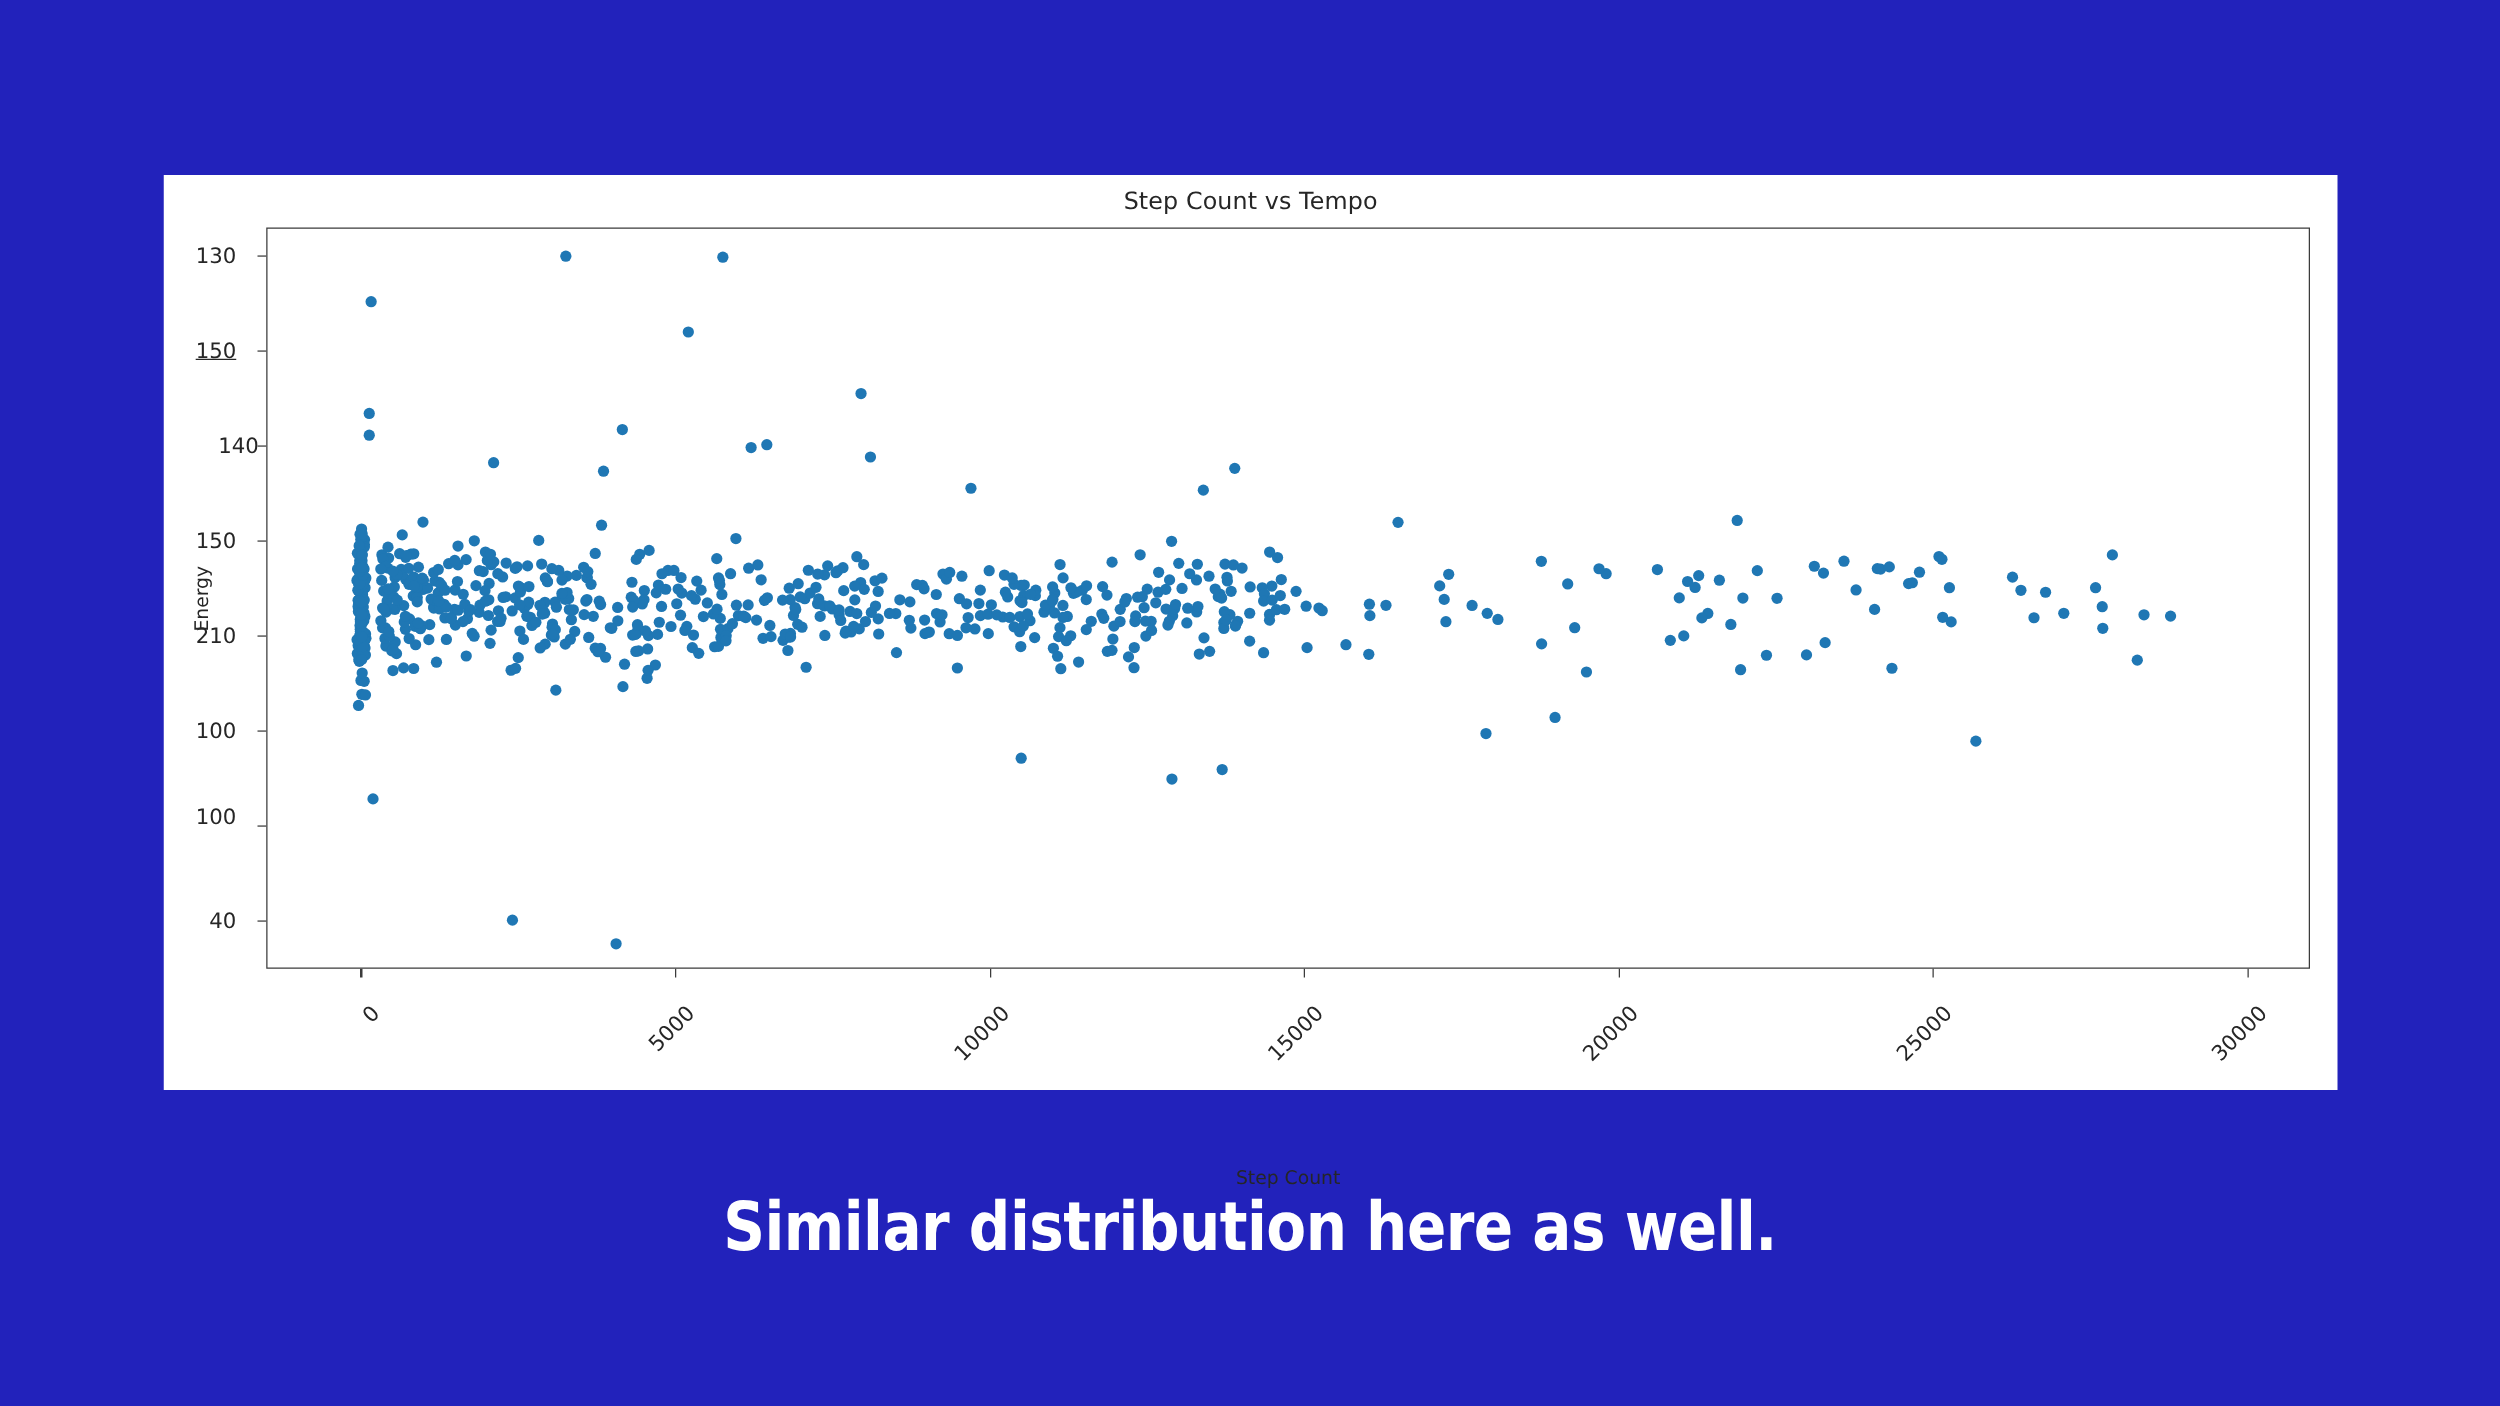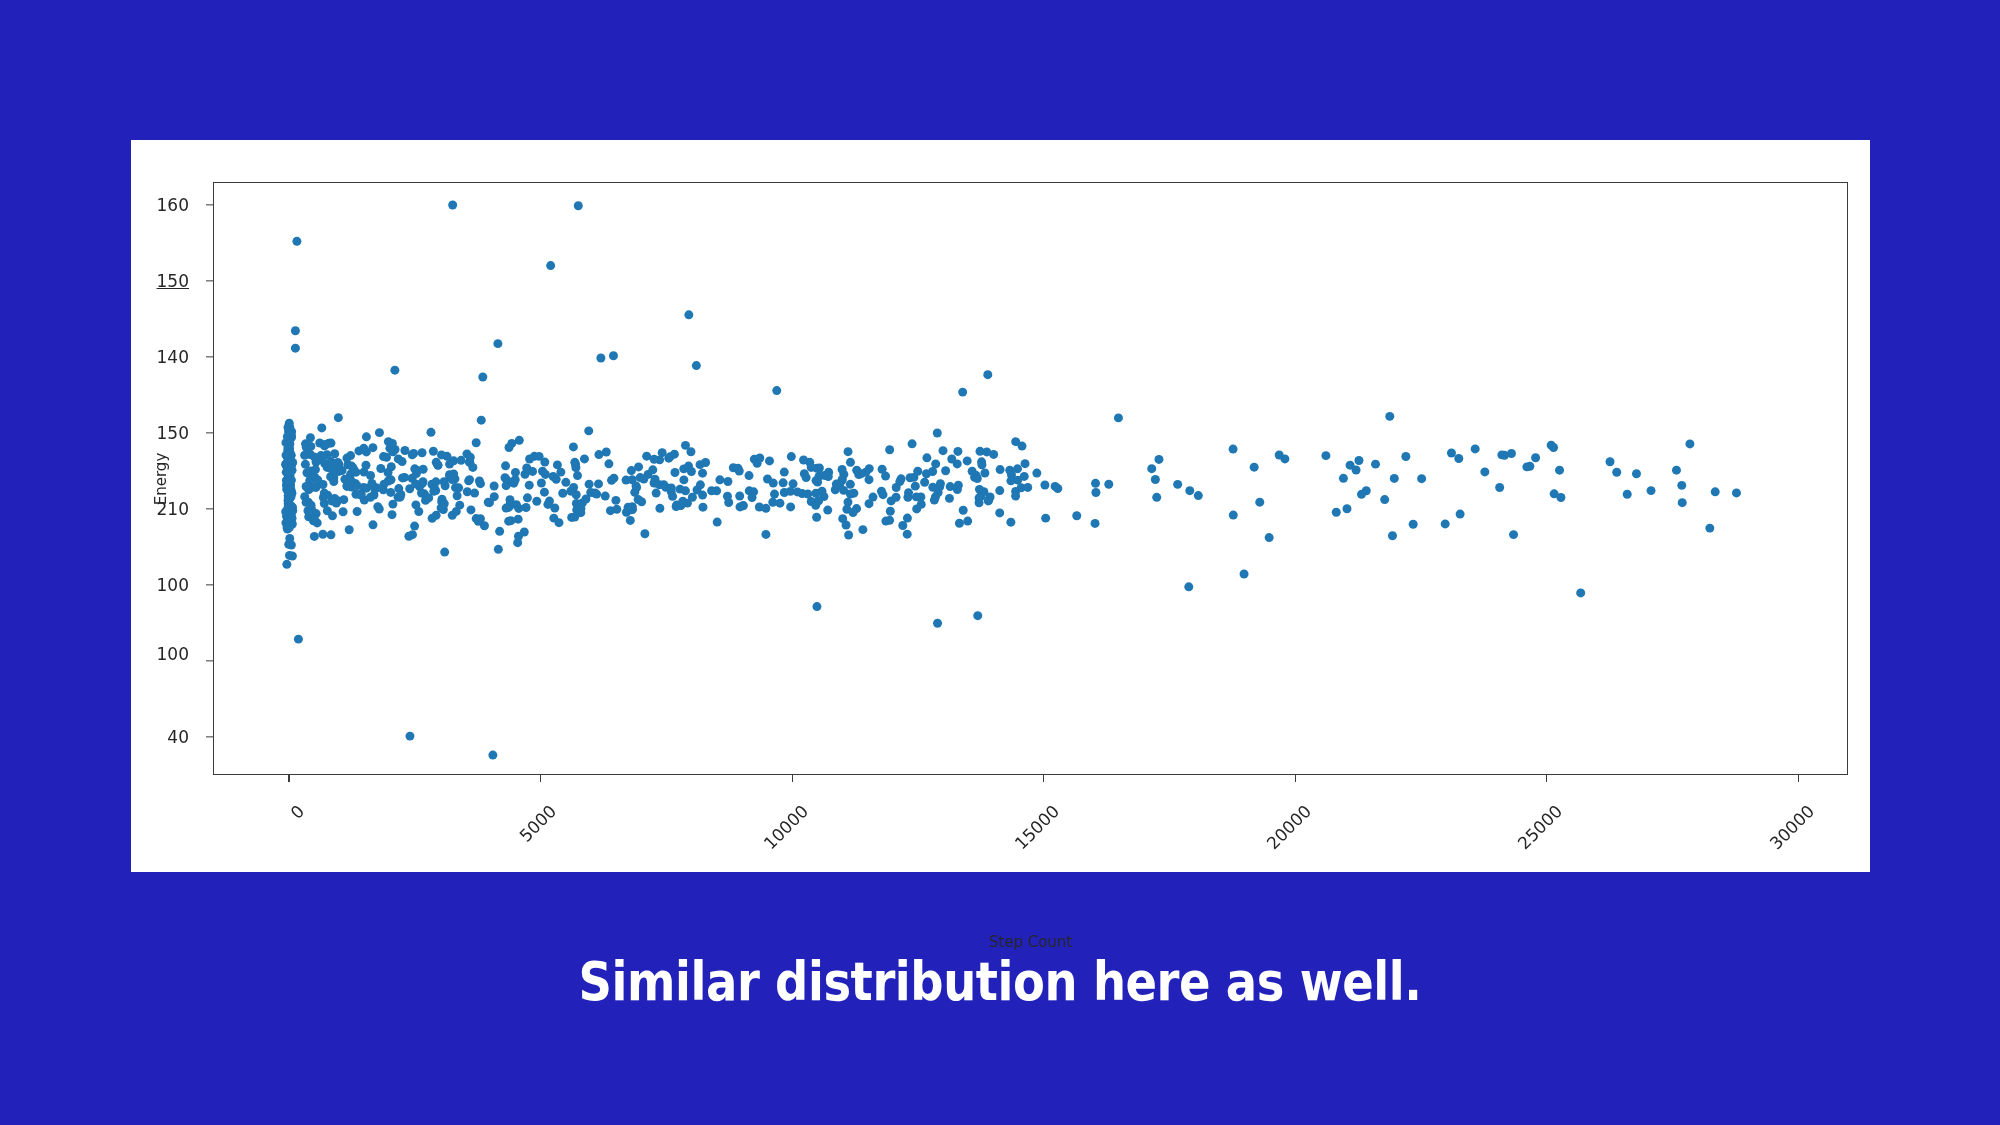--- a/index.html
+++ b/index.html
@@ -136,20 +136,21 @@
     transform: scaleX(0.86);
   }
 </style>
 </head>
 <body>
 
 <div id="slide">
 
   <div id="figure-card">
 
+    <div id="chart-title">Step Count vs Tempo</div>
 
     <div id="axes">
       <svg id="plot-svg" viewBox="0 0 1635 593" preserveAspectRatio="none">
           <g>
             <circle cx="77.72" cy="249.52" r="4.5" fill="#1f77b4"></circle>
             <circle cx="78.56" cy="325.30" r="4.5" fill="#1f77b4"></circle>
             <circle cx="74.66" cy="327.34" r="4.5" fill="#1f77b4"></circle>
             <circle cx="77.25" cy="341.61" r="4.5" fill="#1f77b4"></circle>
             <circle cx="72.99" cy="284.78" r="4.5" fill="#1f77b4"></circle>
             <circle cx="74.89" cy="294.72" r="4.5" fill="#1f77b4"></circle>
@@ -949,25 +950,25 @@
   <div class="y-tick" style="top: 596.987px; left: 70px; right: auto; transform: translate(-100%, -50%);">40</div>
       <div class="y-tick-mark" style="left: 75px; right: auto; top: 596.987px;"></div>
       <div class="y-tick" style="top: 514px; left: 70px; right: auto; transform: translate(-100%, -50%);">100</div>
       <div class="y-tick-mark" style="left: 75px; right: auto; top: 520.962px;"></div>
       <div class="y-tick" style="top: 444.936px; left: 70px; right: auto; transform: translate(-100%, -50%);">100</div>
       <div class="y-tick-mark" style="left: 75px; right: auto; top: 444.936px;"></div>
       <div class="y-tick" style="top: 368.91px; left: 70px; right: auto; transform: translate(-100%, -50%);">210</div>
       <div class="y-tick-mark" style="left: 75px; right: auto; top: 368.91px;"></div>
       <div class="y-tick" style="top: 292.885px; left: 70px; right: auto; transform: translate(-100%, -50%);">150</div>
       <div class="y-tick-mark" style="left: 75px; right: auto; top: 292.885px;"></div>
-      <div class="y-tick" style="top: 216.859px; left: 70px; right: auto; transform: translate(-100%, -50%);">140</div>
+      <div class="y-tick" style="top: 216.859px; left: 88px; right: auto; transform: translate(-100%, -50%);">140</div>
       <div class="y-tick-mark" style="left: 75px; right: auto; top: 216.859px;"></div>
       <div class="y-tick" style="top: 140.833px; left: 70px; right: auto; transform: translate(-100%, -50%); text-decoration: underline;">150</div>
       <div class="y-tick-mark" style="left: 75px; right: auto; top: 140.833px;"></div>
-      <div class="y-tick" style="top: 64.8077px; left: 70px; right: auto; transform: translate(-100%, -50%);">160</div>
+      <div class="y-tick" style="top: 64.8077px; left: 70px; right: auto; transform: translate(-100%, -50%);">130</div>
       <div class="y-tick-mark" style="left: 75px; right: auto; top: 64.8077px;"></div>
       <div class="x-tick" style="left: 163.462px; top: 648px;">0</div>
       <div class="x-tick-mark" style="left: 157.462px; top: 635px;"></div>
       <div class="x-tick" style="left: 415px; top: 648px;">5000</div>
       <div class="x-tick-mark" style="left: 409px; top: 635px;"></div>
       <div class="x-tick" style="left: 666.538px; top: 648px;">10000</div>
       <div class="x-tick-mark" style="left: 660.538px; top: 635px;"></div>
       <div class="x-tick" style="left: 918.077px; top: 648px;">15000</div>
       <div class="x-tick-mark" style="left: 912.077px; top: 635px;"></div>
       <div class="x-tick" style="left: 1169.62px; top: 648px;">20000</div>

